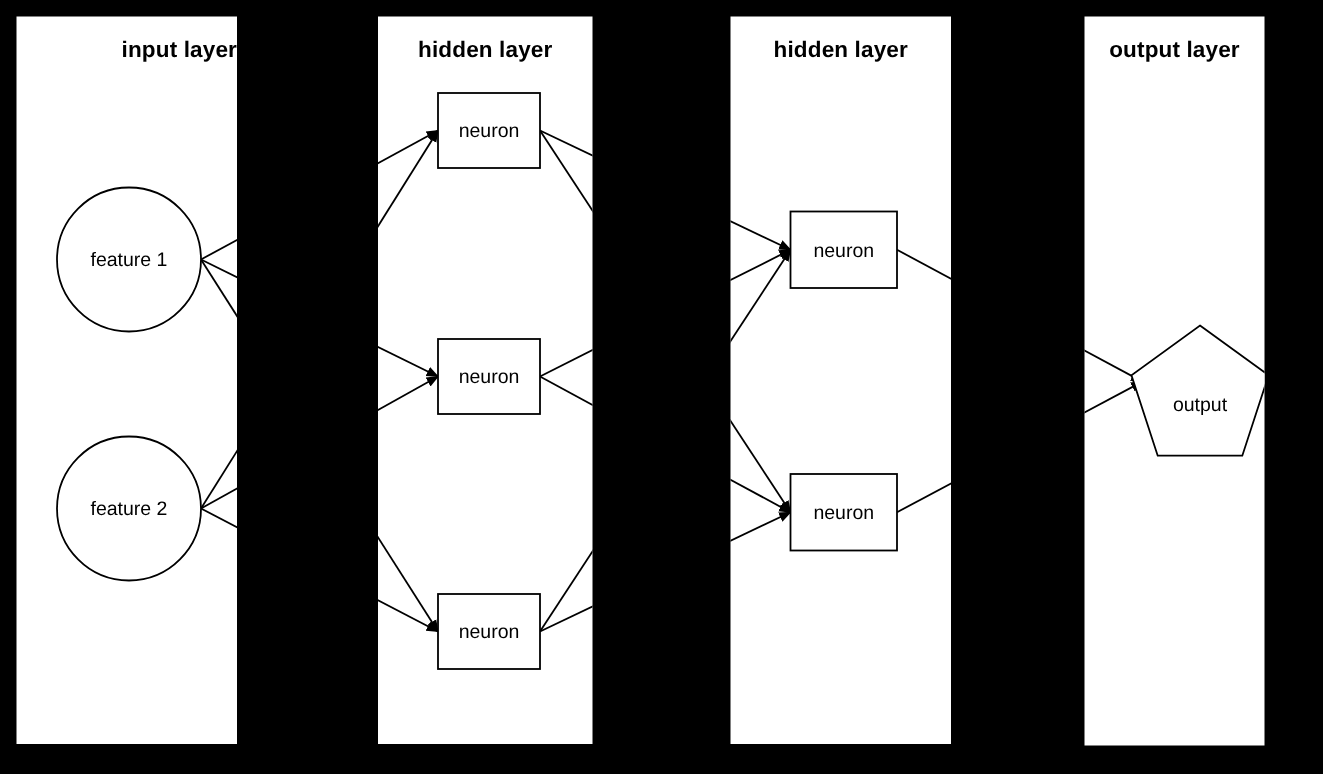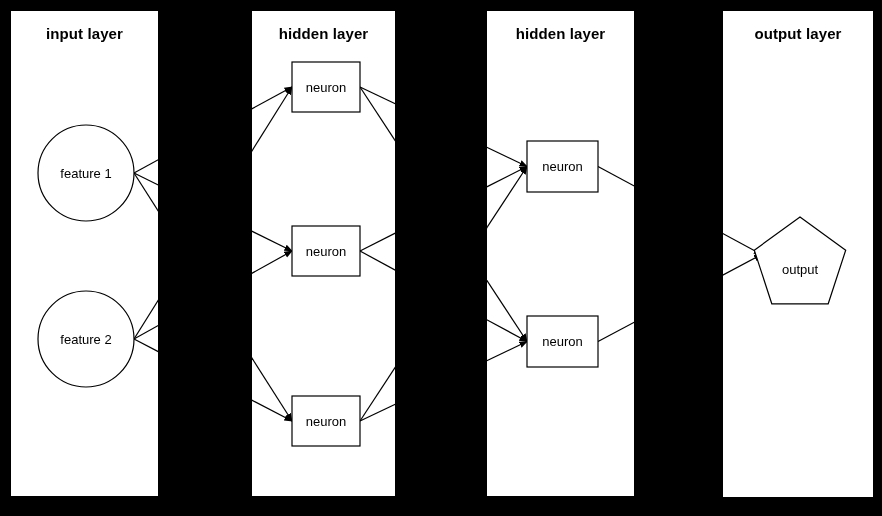--- a/index.html
+++ b/index.html
@@ -50,21 +50,21 @@
     stroke: #000000;
     stroke-width: 1.2;
     fill: none;
   }
 </style>
 </head>
 <body>
 
 <div id="canvas">
     <div class="panel" style="left: 11px; top: 11px; width: 147px; height: 485px;">
-      <div class="panel-title" style="top: 14px;">input layer</div>
+      <div class="panel-title" style="top: 14px; text-align: right;">input layer</div>
       <svg class="layer-svg" width="882" height="516" viewBox="0 0 882 516" style="left: -11px; top: -11px;">
         <defs>
           <marker id="arrow-input-layer" viewBox="0 0 10 10" refX="9" refY="5" markerWidth="7" markerHeight="7" orient="auto-start-reverse">
             <path d="M 0 1 L 10 5 L 0 9 z" fill="#000"></path>
           </marker>
         </defs>
         <g>
           <line x1="134" y1="173" x2="292" y2="87" class="edge"></line>
           <line x1="134" y1="173" x2="292" y2="251" class="edge"></line>
           <line x1="134" y1="173" x2="292" y2="421" class="edge"></line>
@@ -155,21 +155,21 @@
         <g>
           <rect x="527" y="141" width="71" height="51" class="shape"></rect>
           <text class="node-text" x="562.5" y="171" text-anchor="middle">neuron</text>
         </g>
         <g>
           <rect x="527" y="316" width="71" height="51" class="shape"></rect>
           <text class="node-text" x="562.5" y="346" text-anchor="middle">neuron</text>
         </g>
       </svg>
     </div>
-    <div class="panel" style="left: 723px; top: 11px; width: 150px; height: 486px;">
+    <div class="panel" style="left: 723px; top: 11px; width: 120px; height: 486px;">
       <div class="panel-title" style="top: 14px;">output layer</div>
       <svg class="layer-svg" width="882" height="516" viewBox="0 0 882 516" style="left: -723px; top: -11px;">
         <defs>
           <marker id="arrow-output-layer" viewBox="0 0 10 10" refX="9" refY="5" markerWidth="7" markerHeight="7" orient="auto-start-reverse">
             <path d="M 0 1 L 10 5 L 0 9 z" fill="#000"></path>
           </marker>
         </defs>
         <g>
           <line x1="134" y1="173" x2="292" y2="87" class="edge"></line>
           <line x1="134" y1="173" x2="292" y2="251" class="edge"></line>

